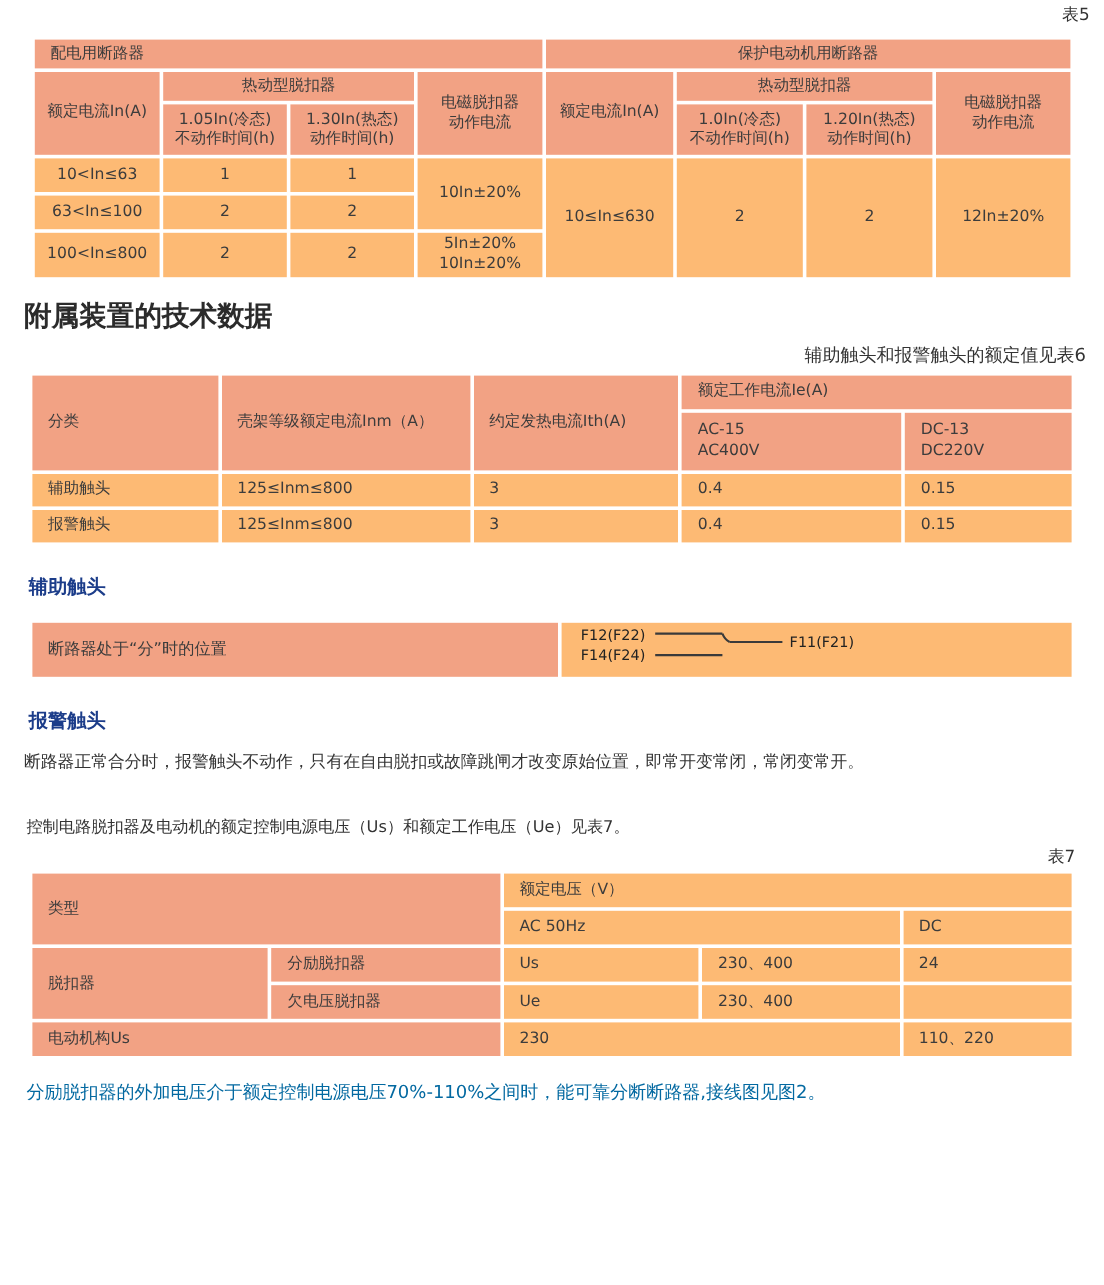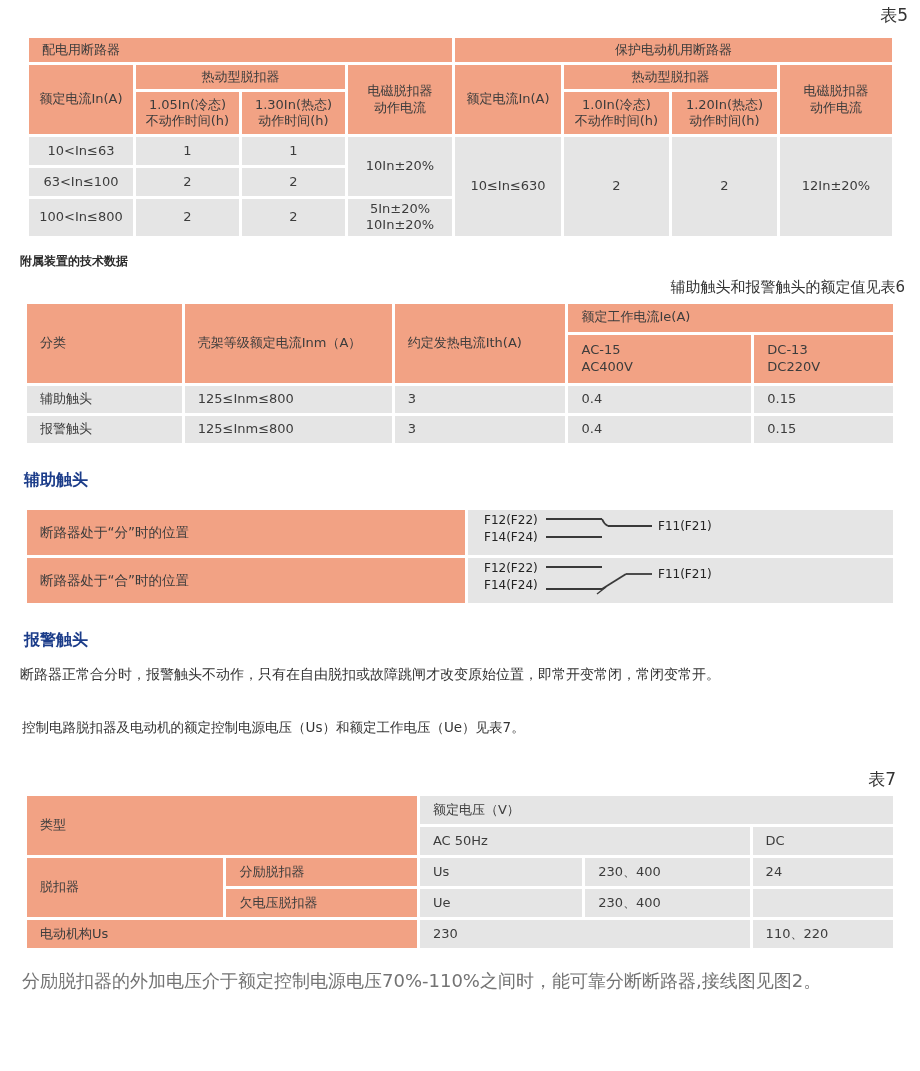--- a/index.html
+++ b/index.html
@@ -1,60 +1,60 @@
 <!DOCTYPE html>
 <html><head>
 <meta charset="utf-8">
 <style>
   html,body{margin:0;padding:0;}
   body{
     width:920px;height:1071px;background:#ffffff;overflow:hidden;
     font-family:"DejaVu Sans","Liberation Sans",sans-serif;
     color:#3c3c3c;-webkit-font-smoothing:antialiased;
   }
-  .tab-label{width:908px;text-align:right;font-size:17px;color:#333;}
+  .tab-label{width:908px;text-align:right;font-size:14px;color:#333;}
   .tab-label.t5{margin-top:4px;}
-  .tab-label.t7{margin-top:31px;margin-bottom:2px;width:896px;}
+  .tab-label.t7{margin-top:7px;margin-bottom:2px;width:896px;}
 
   table.t{border-collapse:separate;border-spacing:3px;table-layout:fixed;}
   table.t th,table.t td{
     font-weight:normal;font-size:13px;color:#3c3c3c;
     padding:2px 4px;line-height:1.25;vertical-align:middle;overflow:hidden;
   }
   .dark{background:#f2a284;}
-  .light{background:#e5e5e5;}
+  .light{background:#fdba74;}
   .c{text-align:center;}
   .l{text-align:left;padding-left:13px !important;}
 
   #t5{width:869px;margin:8px 0 0 26px;}
   #t5 .r1 th{height:20px;}
   #t5 .r2 th{height:20px;}
   #t5 .r3 th{height:38px;}
   #t5 .body td{height:24px;}
 
   #t6{width:872px;margin:4px 0 0 24px;}
   #t6 .r1 th{height:24px;}
   #t6 .r2 th{height:44px;}
   #t6 .body td{height:23px;}
 
-  .sec-title{font-size:12px;font-weight:600;color:#2b2b2b;margin:14px 0 0 20px;}
+  .sec-title{font-size:23px;font-weight:600;color:#2b2b2b;margin:14px 0 0 20px;}
   .note-right{width:905px;text-align:right;font-size:15px;color:#333;margin-top:8px;}
   .blue-title{font-size:16px;font-weight:600;color:#1c3d8a;margin:24px 0 0 24px;}
 
   table.diag{width:872px;margin:16px 0 0 24px;}
   table.diag td{height:41px;}
   table.diag td.lab{font-size:13.5px;}
   table.diag td.pic{padding:0 16px 0 16px;}
   .para{font-size:14px;color:#333;margin:14px 0 2px 20px;line-height:1.4;}
   .ctrl-note{font-size:13.5px;color:#333;margin:22px 0 0 22px;}
 
   #t7{width:872px;margin:0 0 0 24px;}
   #t7 th,#t7 td{height:24px;}
 
-  .fig-note-line{font-size:18px;color:#737373;margin:18px 0 0 22px;}
+  .fig-note-line{font-size:15px;color:#0369a1;margin:18px 0 0 22px;}
   svg text{fill:#222;}
   svg .wire{stroke:#3a3a3a;stroke-width:1.8;fill:none;}
   svg .thin{stroke:#3a3a3a;stroke-width:1.4;fill:none;}
 </style>
 </head>
 <body>
 
 <div class="tab-label t5">表5</div>
 
 <table class="t" id="t5">
@@ -191,35 +191,20 @@
         <text x="0" y="14" font-size="12">F12(F22)</text>
         <text x="0" y="31" font-size="12">F14(F24)</text>
         <line class="wire" x1="62" y1="9" x2="118" y2="9"></line>
         <path class="wire" d="M118,9 Q120,14 124,16"></path>
         <line class="wire" x1="124" y1="16" x2="168" y2="16"></line>
         <line class="wire" x1="62" y1="27" x2="118" y2="27"></line>
         <text x="174" y="20" font-size="12">F11(F21)</text>
       </svg>
     </td>
   </tr>
-  <tr>
-    <td class="dark lab l">断路器处于“合”时的位置</td>
-    <td class="light pic">
-      <svg width="250" height="40" viewBox="0 0 250 40">
-        <text x="0" y="14" font-size="12">F12(F22)</text>
-        <text x="0" y="31" font-size="12">F14(F24)</text>
-        <line class="wire" x1="62" y1="9" x2="118" y2="9"></line>
-        <line class="wire" x1="62" y1="31" x2="118" y2="31"></line>
-        <line class="wire" x1="118" y1="31" x2="142" y2="16"></line>
-        <line class="thin" x1="113" y1="36" x2="122" y2="29"></line>
-        <line class="wire" x1="142" y1="16" x2="168" y2="16"></line>
-        <text x="174" y="20" font-size="12">F11(F21)</text>
-      </svg>
-    </td>
-  </tr>
 </tbody>
   </table>
 
 <div class="blue-title">报警触头</div>
 <div class="para">断路器正常合分时，报警触头不动作，只有在自由脱扣或故障跳闸才改变原始位置，即常开变常闭，常闭变常开。</div>
 <table class="t diag" style="margin-top:10px;">
   <colgroup>
       <col style="width:436px">
       <col style="width:424px">
     </colgroup>

